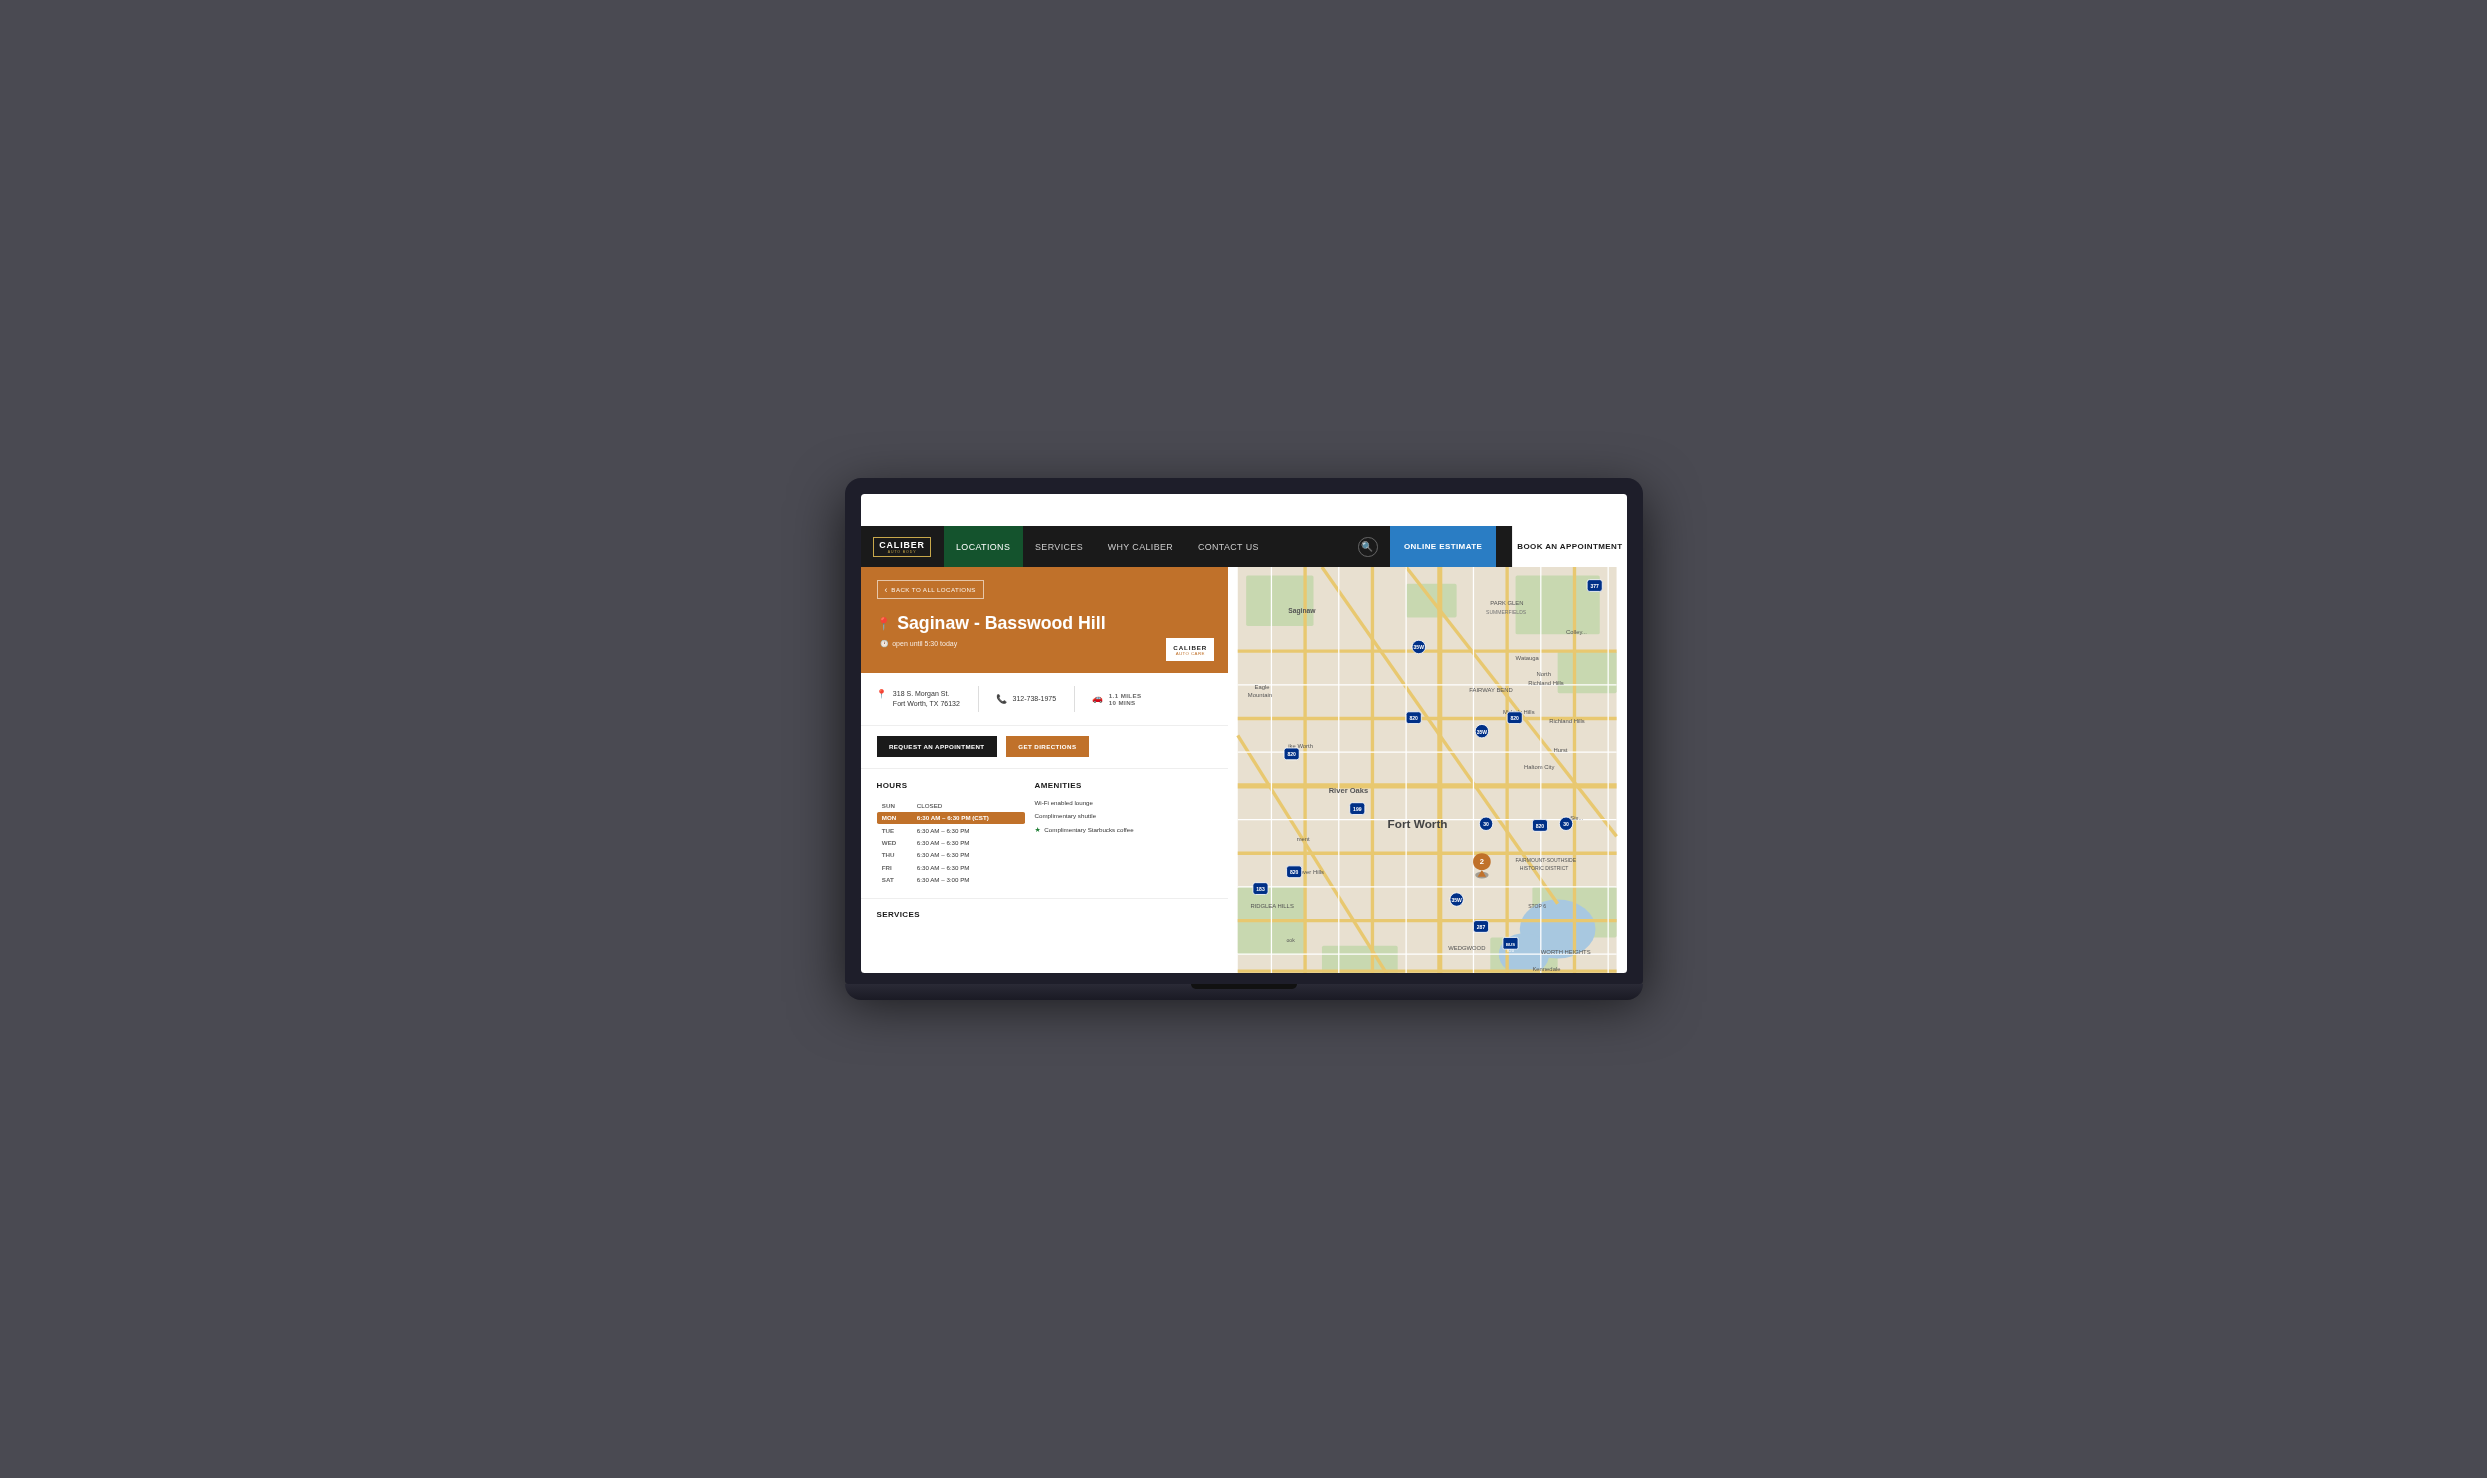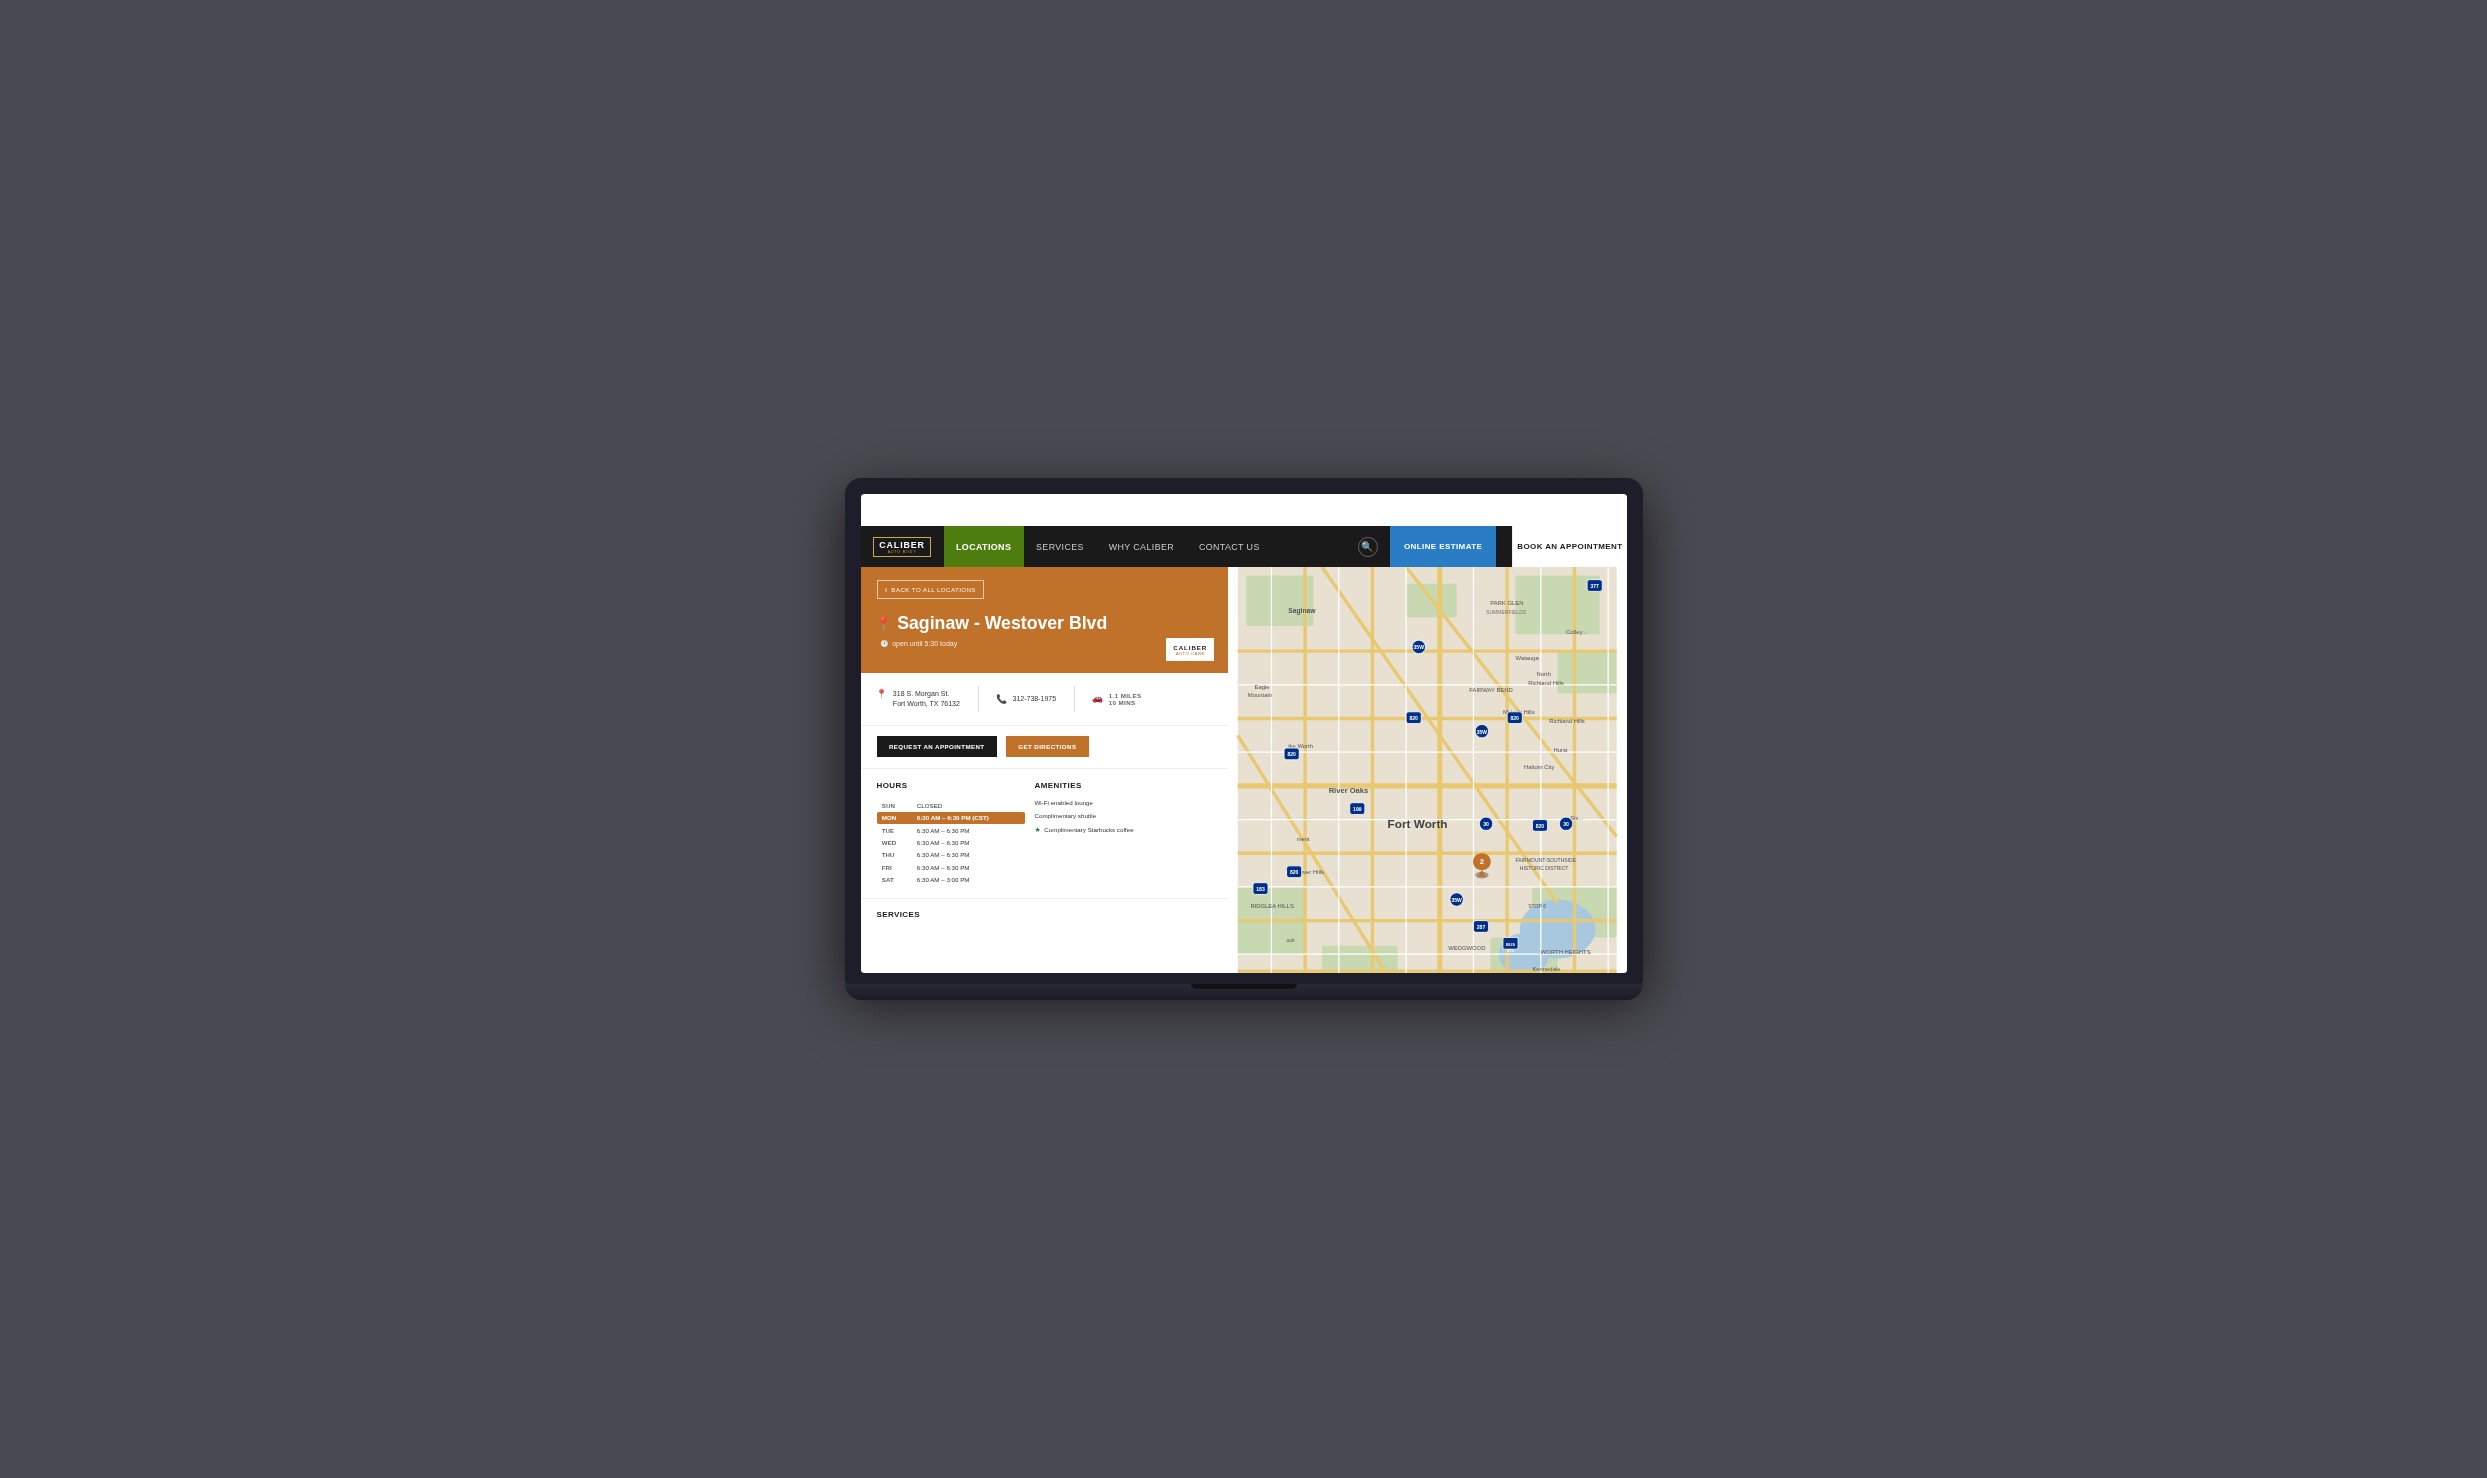--- a/index.html
+++ b/index.html
@@ -108,23 +108,22 @@
       padding: 0 12.4px;
       display: flex;
       align-items: center;
       cursor: pointer;
       text-transform: uppercase;
       letter-spacing: 0.4px;
       font-weight: 500;
     }
 
     .nav-link.active {
-      background: #4d7c0f;
-      color: #fff;
-      font-weight: bold;
+      background: #14532d;
+      color: #fff;
     }
 
     .nav-search {
       margin-left: auto;
       display: flex;
       align-items: center;
       padding: 0 12.4px;
       cursor: pointer;
     }
 
@@ -469,21 +468,21 @@
         </nav>
 
         <div class="main-content">
 
           <div class="left-panel">
 
             <div class="hero-section">
               <div class="back-link">BACK TO ALL LOCATIONS</div>
               <div class="location-title">
                 <span class="pin-icon">📍</span>
-                <span>Saginaw - Westover Blvd</span>
+                <span>Saginaw - Basswood Hill</span>
               </div>
               <div class="location-status">
                 <span>🕐</span>
                 <span>open until 5:30 today</span>
               </div>
               <div class="caliber-badge">
                 <div class="caliber-badge-title">CALIBER</div>
                 <div class="caliber-badge-sub">AUTO CARE</div>
               </div>
             </div>

